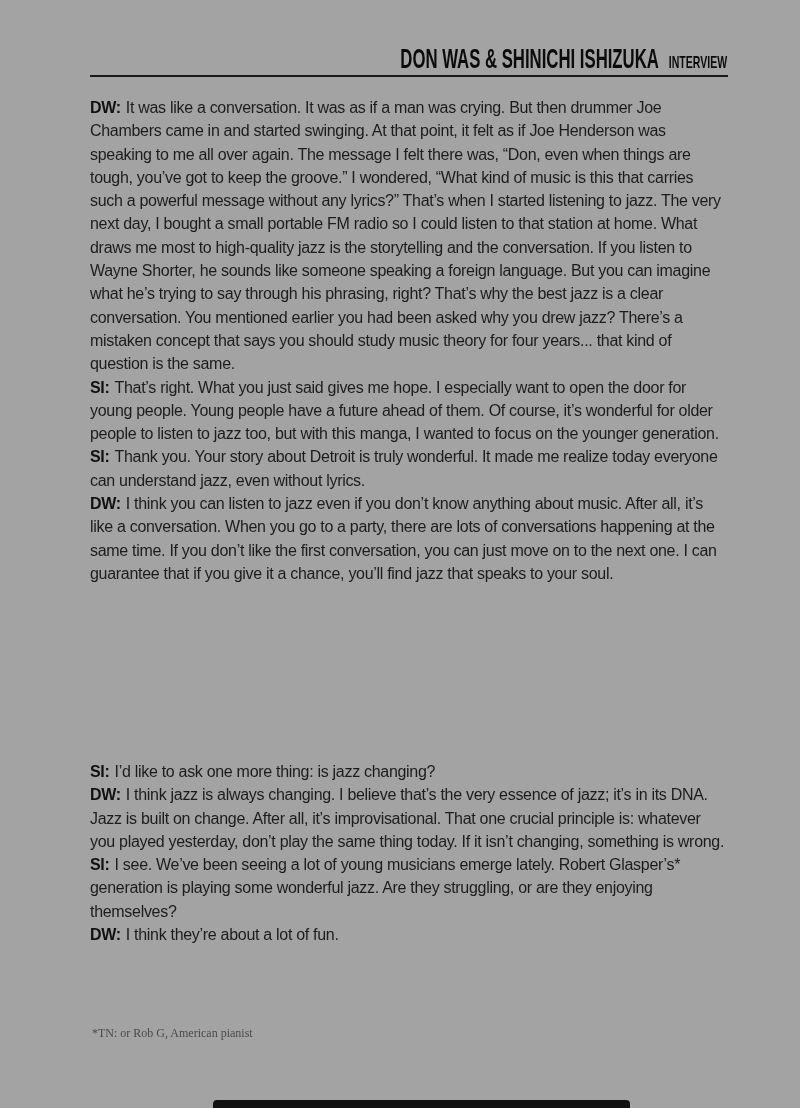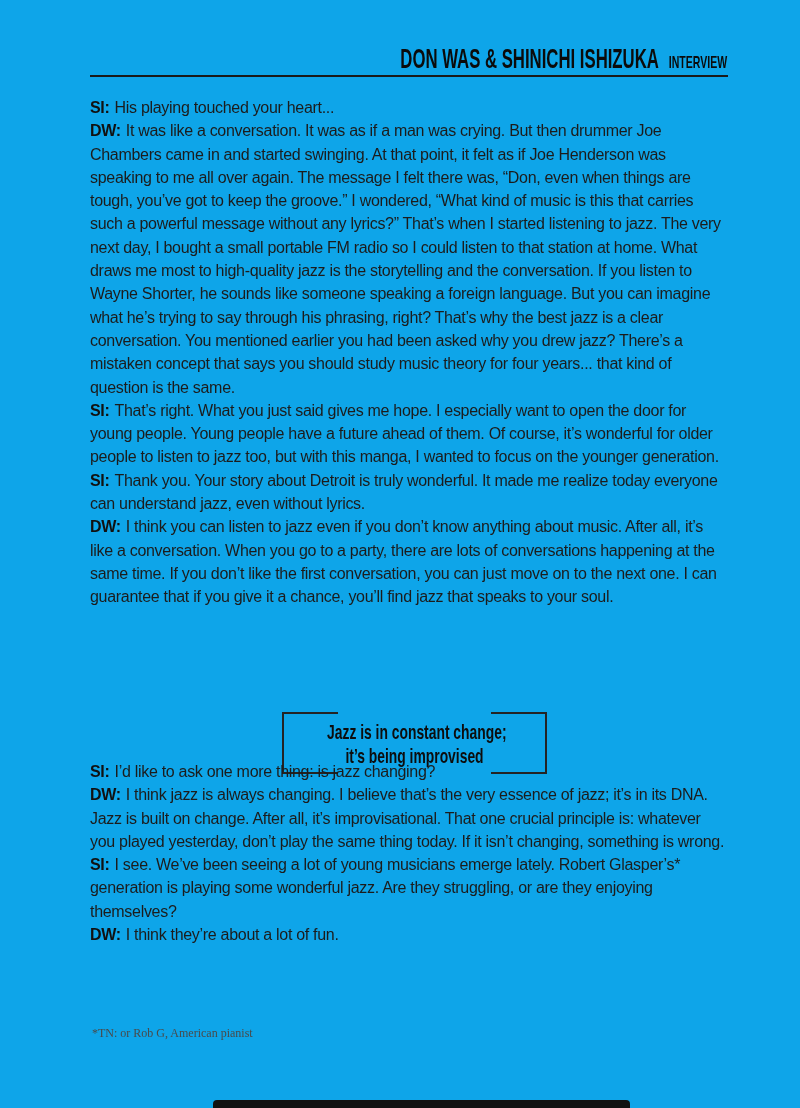--- a/index.html
+++ b/index.html
@@ -1,20 +1,20 @@
 <!DOCTYPE html>
 <html><head>
 <meta charset="utf-8">
 <style>
   html, body { margin: 0; padding: 0; background: #ffffff; }
   .page {
     position: relative;
     width: 800px;
     height: 1108px;
-    background: #0ea5e9;
+    background: #a3a3a3;
     overflow: hidden;
     font-family: "Liberation Sans", sans-serif;
     color: #1e1e1e;
   }
   
   .header-text {
     position: absolute;
     top: 44px;
     right: 73px;
     white-space: nowrap;
@@ -124,40 +124,31 @@
 <div class="page">
 
   <div class="header-text">
     <span class="h-title">DON WAS &amp; SHINICHI ISHIZUKA</span>
     <span class="h-label">INTERVIEW</span>
   </div>
   <div class="rule"></div>
 
   <section class="body body1">
 
-      <p class="turn"><b class="spk">SI:</b><span class="txt">His playing touched your heart...</span></p>
 
       <p class="turn"><b class="spk">DW:</b><span class="txt">It was like a conversation. It was as if a man was crying. But then drummer Joe Chambers came in and started swinging. At that point, it felt as if Joe Henderson was speaking to me all over again. The message I felt there was, “Don, even when things are tough, you’ve got to keep the groove.” I wondered, “What kind of music is this that carries such a powerful message without any lyrics?” That’s when I started listening to jazz. The very next day, I bought a small portable FM radio so I could listen to that station at home. What draws me most to high-quality jazz is the storytelling and the conversation. If you listen to Wayne Shorter, he sounds like someone speaking a foreign language. But you can imagine what he’s trying to say through his phrasing, right? That’s why the best jazz is a clear conversation. You mentioned earlier you had been asked why you drew jazz? There’s a mistaken concept that says you should study music theory for four years... that kind of question is the same.</span></p>
 
       <p class="turn"><b class="spk">SI:</b><span class="txt">That’s right. What you just said gives me hope. I especially want to open the door for young people. Young people have a future ahead of them. Of course, it’s wonderful for older people to listen to jazz too, but with this manga, I wanted to focus on the younger generation.</span></p>
 
 
       <p class="turn"><b class="spk">SI:</b><span class="txt">Thank you. Your story about Detroit is truly wonderful. It made me realize today everyone can understand jazz, even without lyrics.</span></p>
 
       <p class="turn"><b class="spk">DW:</b><span class="txt">I think you can listen to jazz even if you don’t know anything about music. After all, it’s like a conversation. When you go to a party, there are lots of conversations happening at the same time. If you don’t like the first conversation, you can just move on to the next one. I can guarantee that if you give it a chance, you’ll find jazz that speaks to your soul.</span></p>
     </section>
 
-  <div class="pullquote">
-    <span class="bracket bl"></span>
-    <span class="bracket br"></span>
-    <div class="pq-text">
-      <div>Jazz is in constant change;</div>
-      <div>it’s being improvised</div>
-    </div>
-  </div>
 
   <section class="body body2">
 
       <p class="turn"><b class="spk">SI:</b><span class="txt">I’d like to ask one more thing: is jazz changing?</span></p>
 
       <p class="turn"><b class="spk">DW:</b><span class="txt">I think jazz is always changing. I believe that’s the very essence of jazz; it’s in its DNA. Jazz is built on change. After all, it’s improvisational. That one crucial principle is: whatever you played yesterday, don’t play the same thing today. If it isn’t changing, something is wrong.</span></p>
 
       <p class="turn"><b class="spk">SI:</b><span class="txt">I see. We’ve been seeing a lot of young musicians emerge lately. Robert Glasper’s* generation is playing some wonderful jazz. Are they struggling, or are they enjoying themselves?</span></p>
 
       <p class="turn"><b class="spk">DW:</b><span class="txt">I think they’re about a lot of fun.</span></p>

